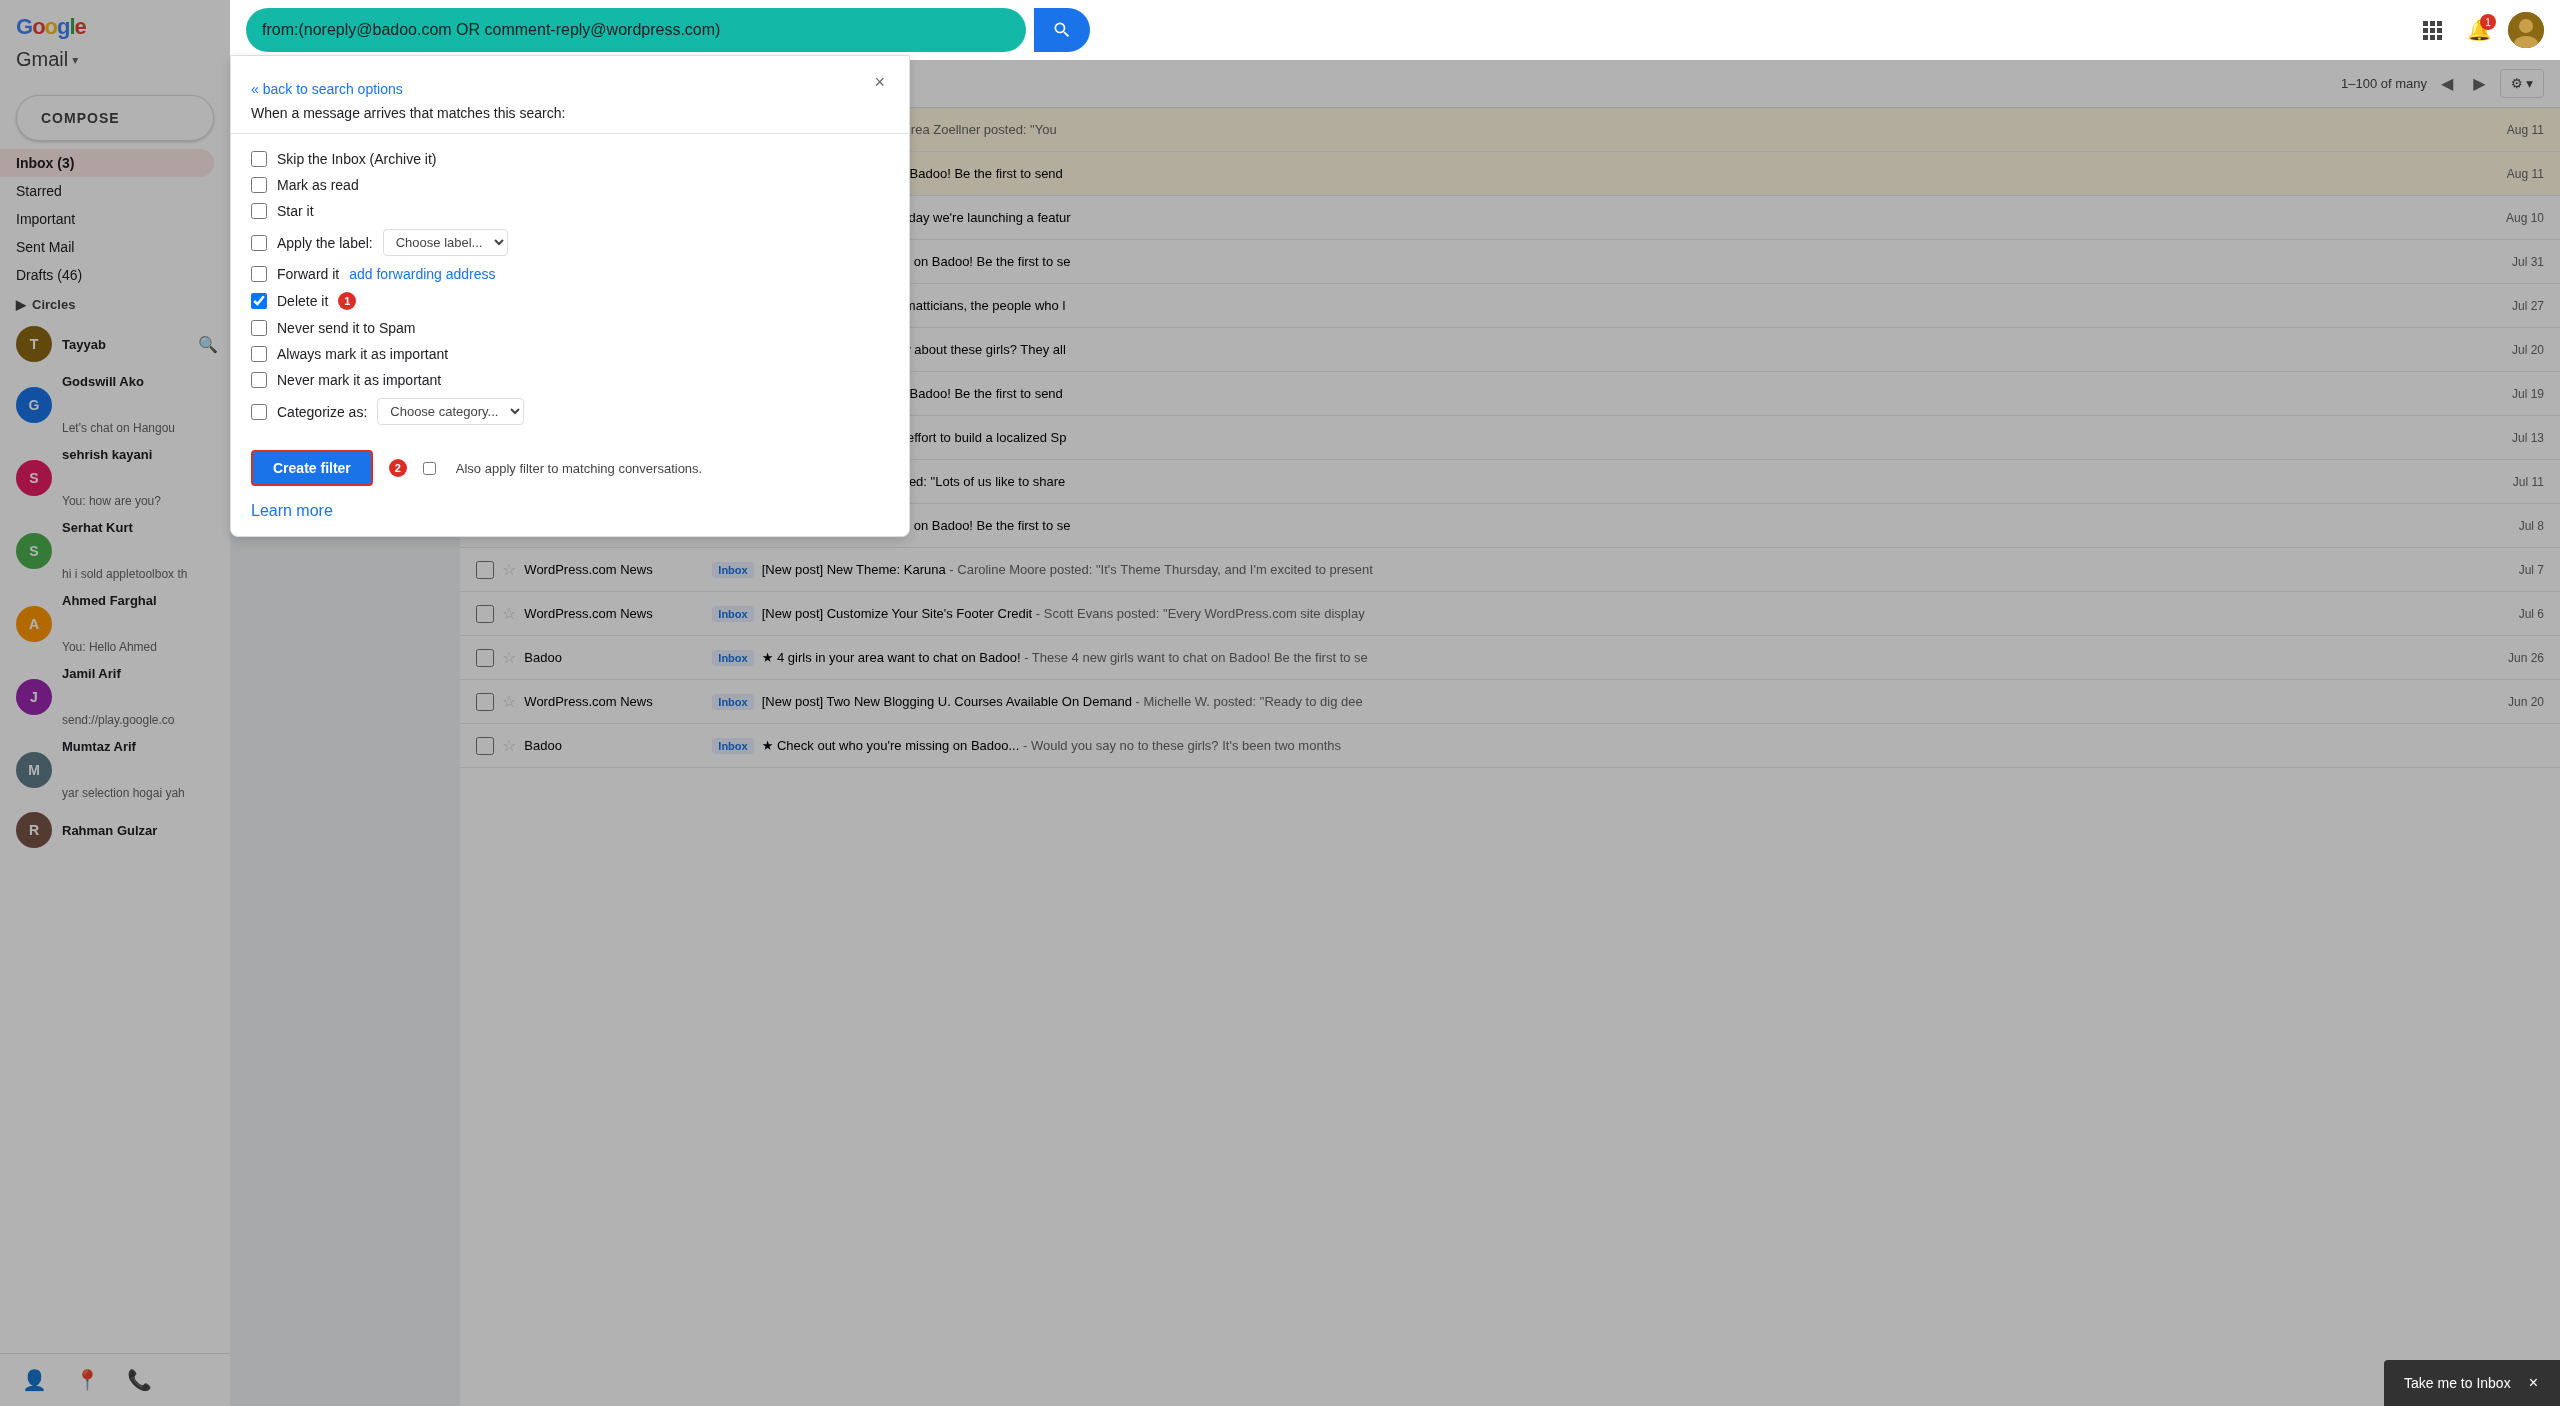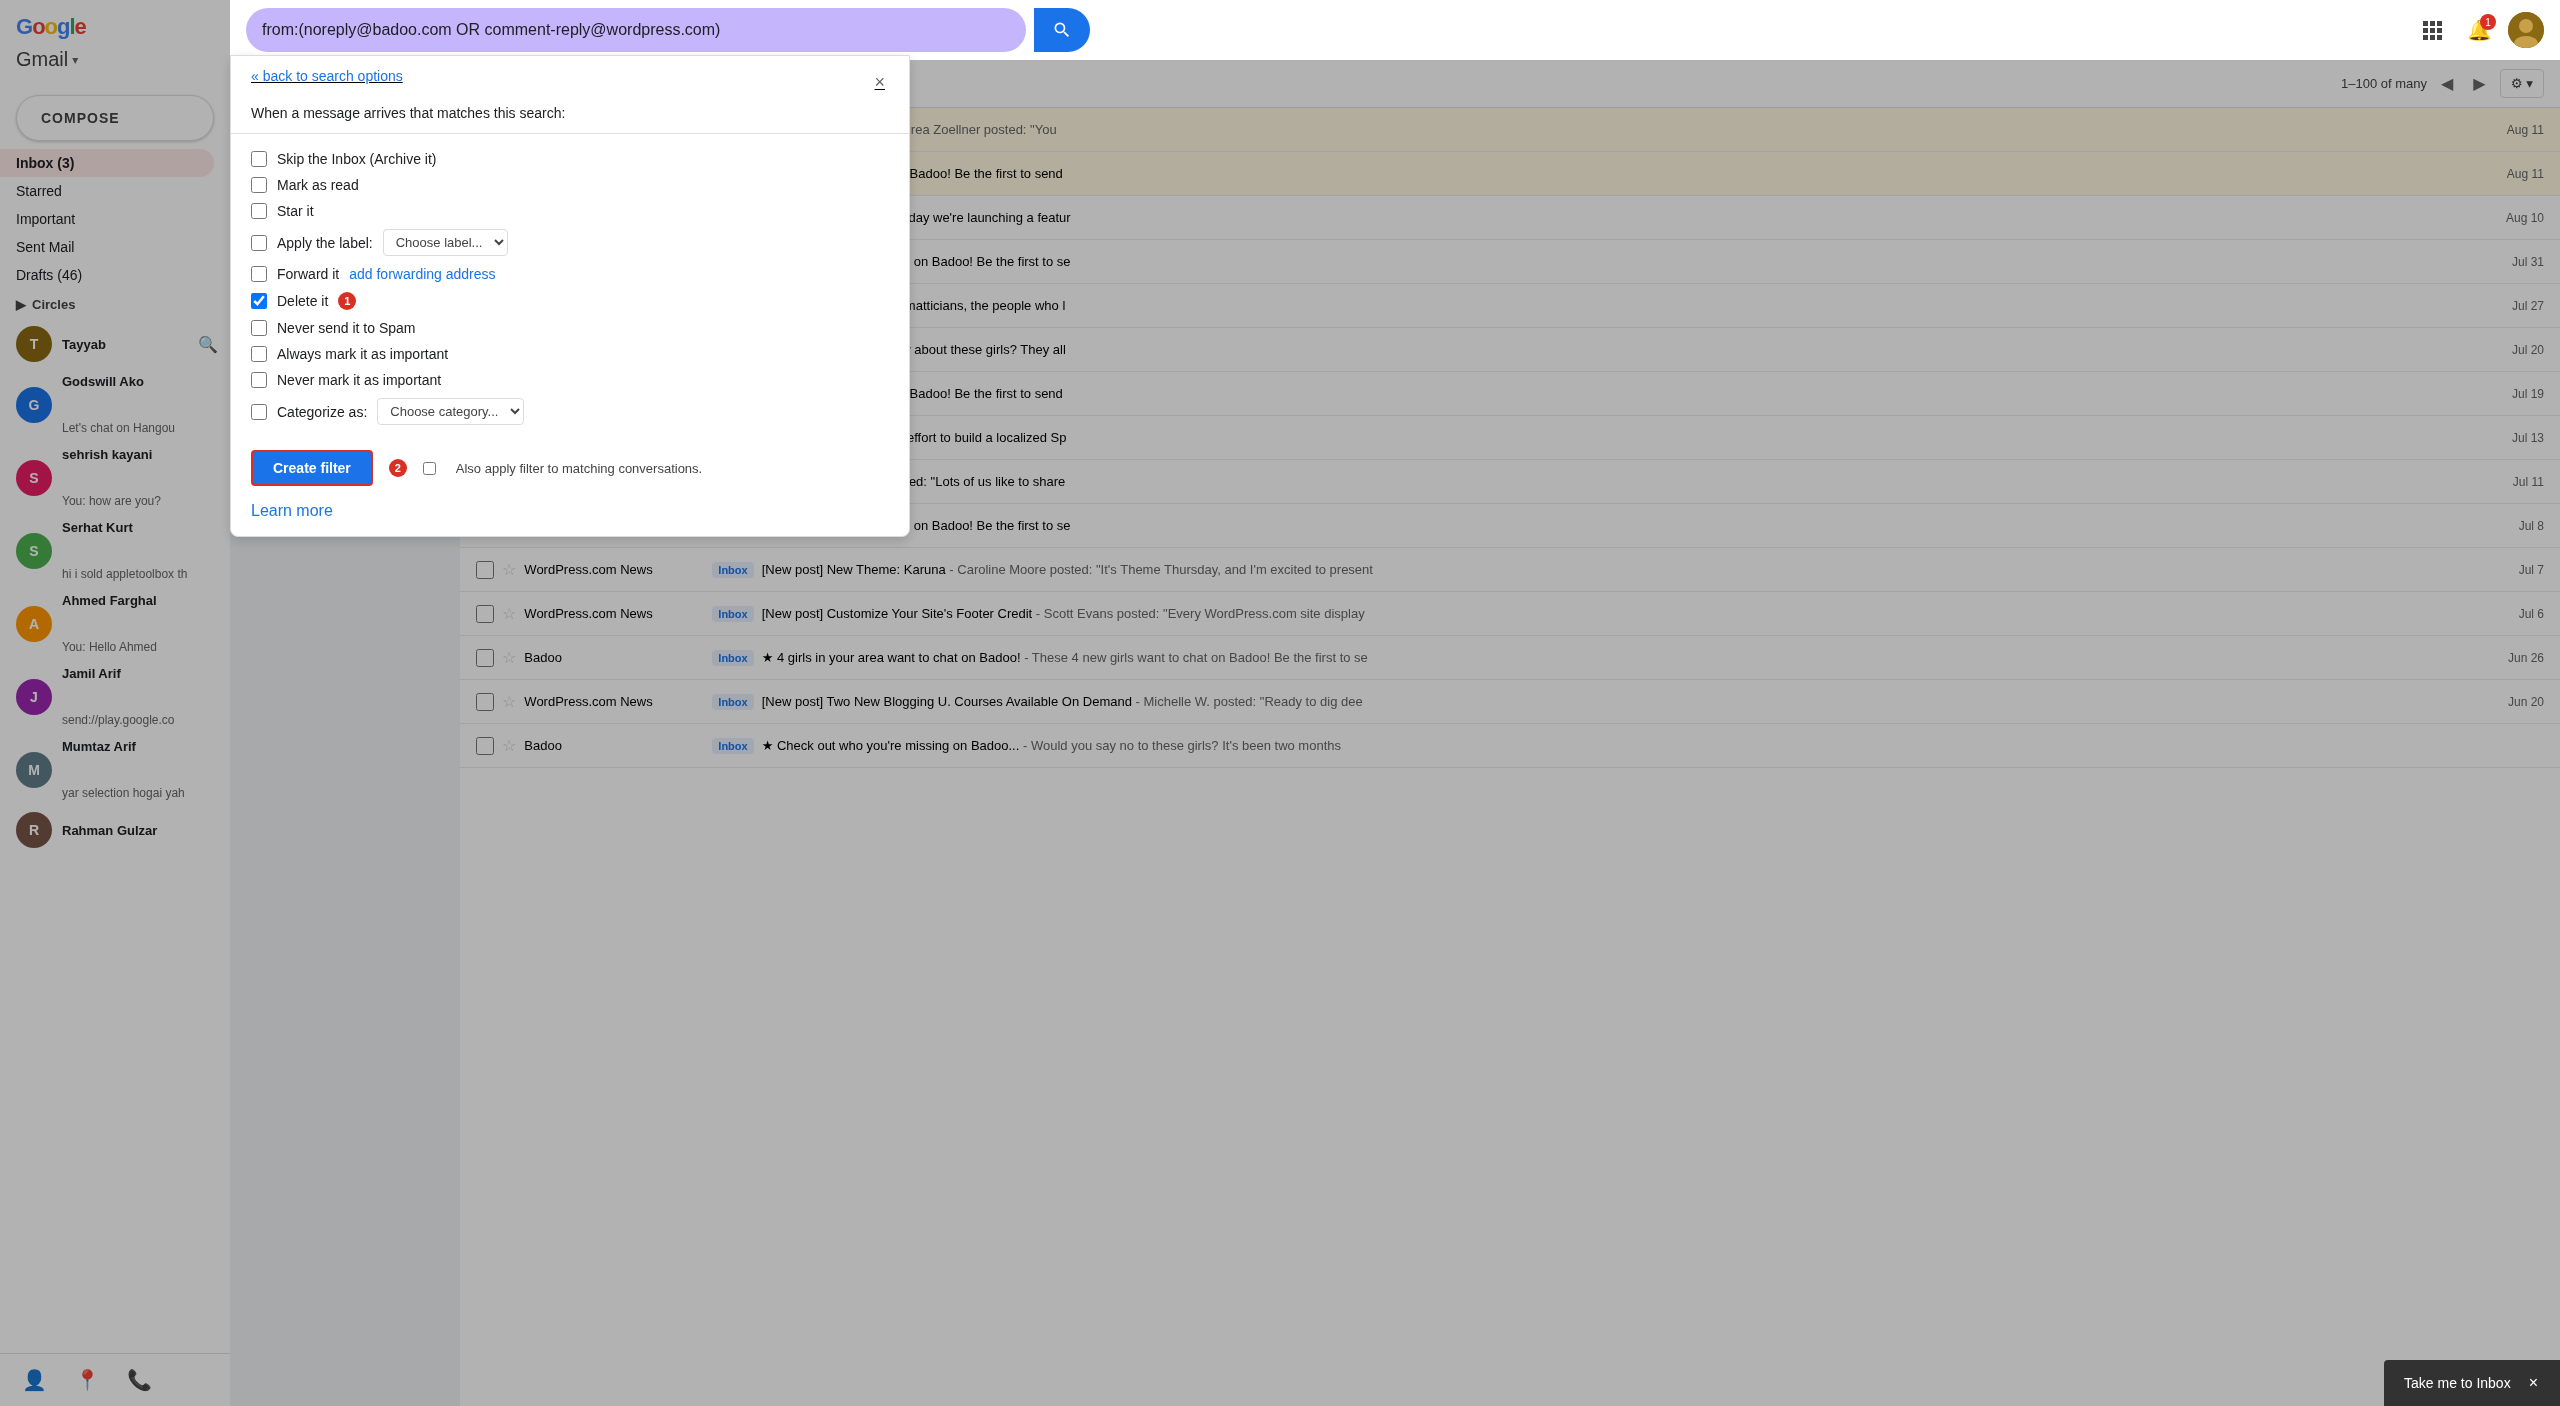--- a/index.html
+++ b/index.html
@@ -207,21 +207,21 @@
       display: flex;
       align-items: center;
       padding: 8px 16px;
       height: 60px;
       gap: 8px;
     }
 
     .search-input-wrapper {
       display: flex;
       align-items: center;
-      background: #c4b5fd;
+      background: #14b8a6;
       border-radius: 24px;
       flex: 1;
       max-width: 780px;
       height: 44px;
       padding: 0 16px;
     }
 
     .search-input {
       flex: 1;
       border: none;
@@ -255,24 +255,23 @@
       border: 1px solid #dadce0;
       border-radius: 0 0 8px 8px;
       box-shadow: 0 4px 12px rgba(0,0,0,0.15);
       z-index: 300;
       width: 680px;
       padding: 0;
     }
 
     .filter-dialog-header {
       display: flex;
-      align-items: flex-start;
+      align-items: flex-end;
       justify-content: space-between;
       padding: 12px 20px 0 20px;
-      text-decoration: underline;
     }
 
     .back-link {
       color: #1a73e8;
       font-size: 14px;
       cursor: pointer;
       text-decoration: none;
     }
 
     .close-btn-filter {

